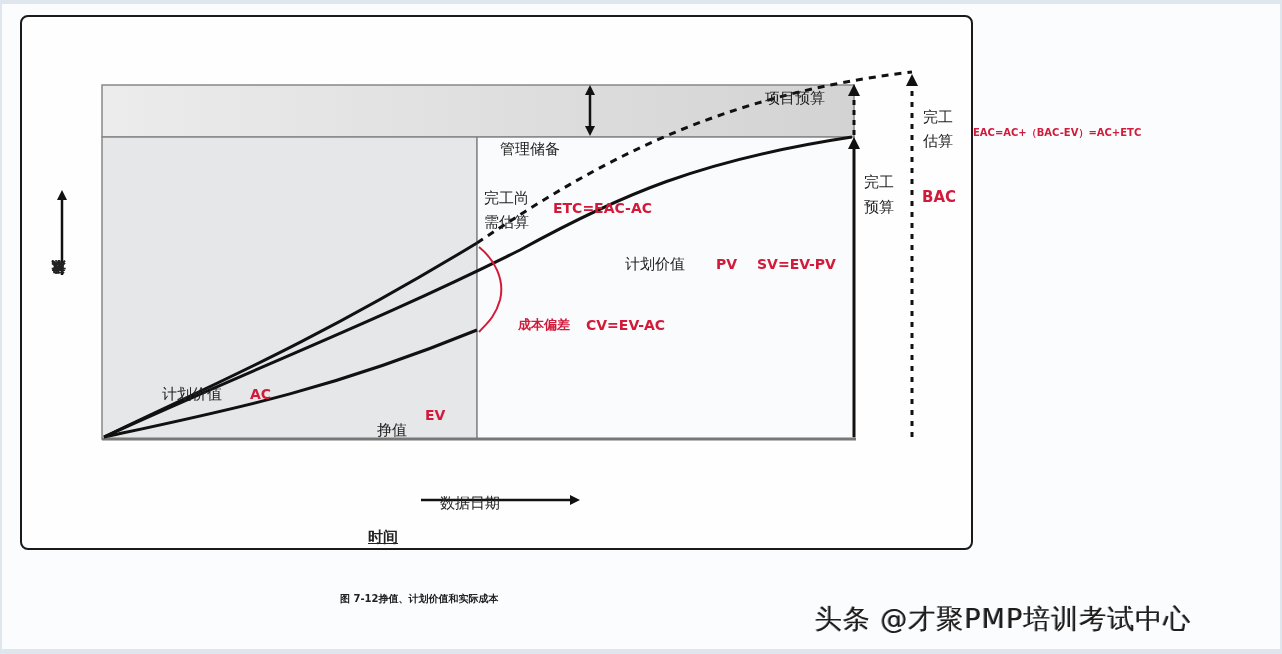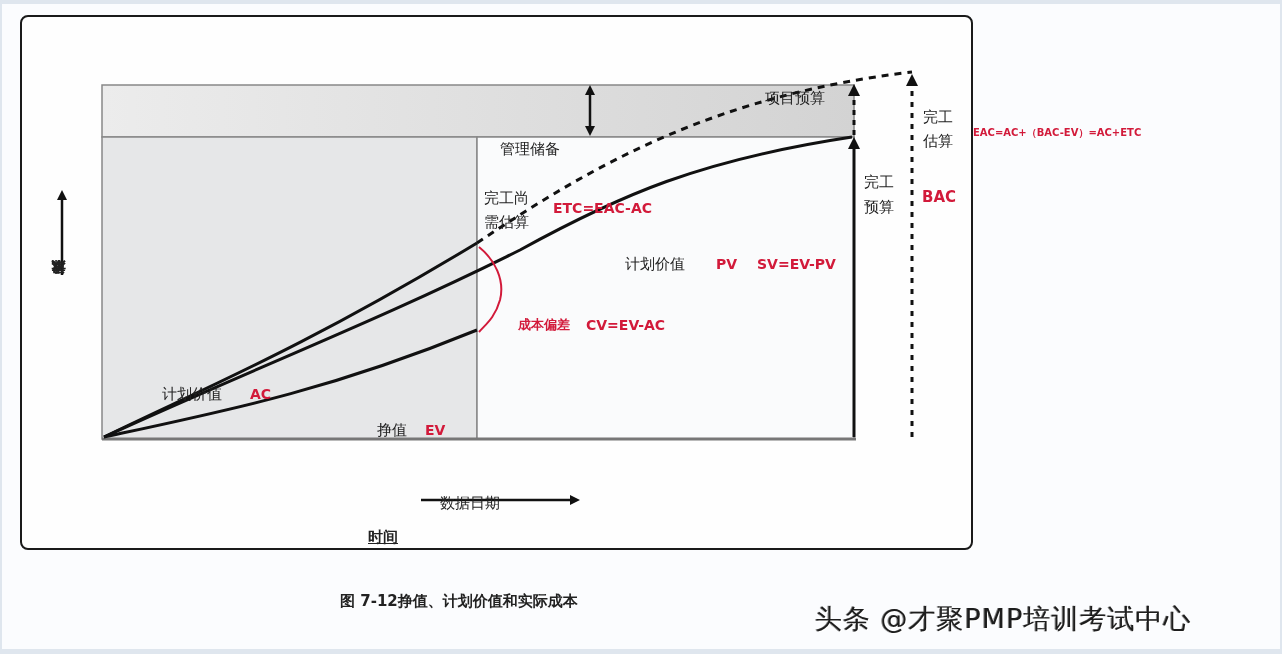--- a/index.html
+++ b/index.html
@@ -4,21 +4,21 @@
 <style>
   html, body { margin:0; padding:0; }
   body { width:1282px; height:654px; background:#dfe6ee; position:relative; overflow:hidden;
          font-family:"DejaVu Sans", sans-serif; }
   .page { position:absolute; left:2px; top:4px; width:1278px; height:645px; background:#fbfcfe; }
   .frame { position:absolute; left:20px; top:15px; width:953px; height:535px; border:2px solid #1a1a1a;
            border-radius:8px; background:#fefefe; box-sizing:border-box; }
   svg { position:absolute; left:0; top:0; }
   .lbl { position:absolute; font-size:15px; color:#222; white-space:nowrap; line-height:18px;margin-top:36px; }
   .red { color:#d21a3a; font-weight:bold; }
-  .caption { position:absolute; left:340px; top:592px; font-size:15px; font-weight:bold; color:#222; }
+  .caption { position:absolute; left:340px; top:592px; font-size:10px; font-weight:bold; color:#222; }
   .watermark { position:absolute; left:815px; top:601px; font-size:27px; color:#1d1d1d; letter-spacing:1px;
                text-shadow: 1px 1px 0 #fff, -1px 0 0 #888; }
   .ylabel { position:absolute; left:49px; top:285px; font-size:14px; font-weight:bold; color:#222;
             writing-mode:vertical-rl; transform:rotate(180deg); }
 </style>
 </head>
 <body>
 
 <div class="page"></div>
 <div class="frame"></div>
@@ -70,19 +70,19 @@
 <div class="lbl" style="left:484px;top:177px;">需估算</div>
 <div class="lbl red" style="left:553px;top:163px;font-size:14px;">ETC=EAC-AC</div>
 <div class="lbl" style="left:625px;top:219px;">计划价值</div>
 <div class="lbl red" style="left:716px;top:219px;font-size:14px;">PV</div>
 <div class="lbl red" style="left:757px;top:219px;font-size:14px;">SV=EV-PV</div>
 <div class="lbl red" style="left:518px;top:280px;font-size:13px;">成本偏差</div>
 <div class="lbl red" style="left:586px;top:280px;font-size:14px;">CV=EV-AC</div>
 <div class="lbl" style="left:162px;top:349px;">计划价值</div>
 <div class="lbl red" style="left:250px;top:349px;font-size:14px;">AC</div>
 <div class="lbl" style="left:377px;top:385px;text-align:center;">挣值</div>
-<div class="lbl red" style="left:425px;top:385px;font-size:14px;">EV</div>
+<div class="lbl red" style="left:425px;top:370px;font-size:14px;">EV</div>
 <div class="lbl" style="left:440px;top:458px;">数据日期</div>
 <div class="lbl" style="left:368px;top:492px;font-weight:bold;text-decoration:underline;">时间</div>
 <div class="ylabel">累计成本</div>
 
 <div class="caption">图 7-12挣值、计划价值和实际成本</div>
 <div class="watermark">头条 @才聚PMP培训考试中心</div>
 
 </body></html>

